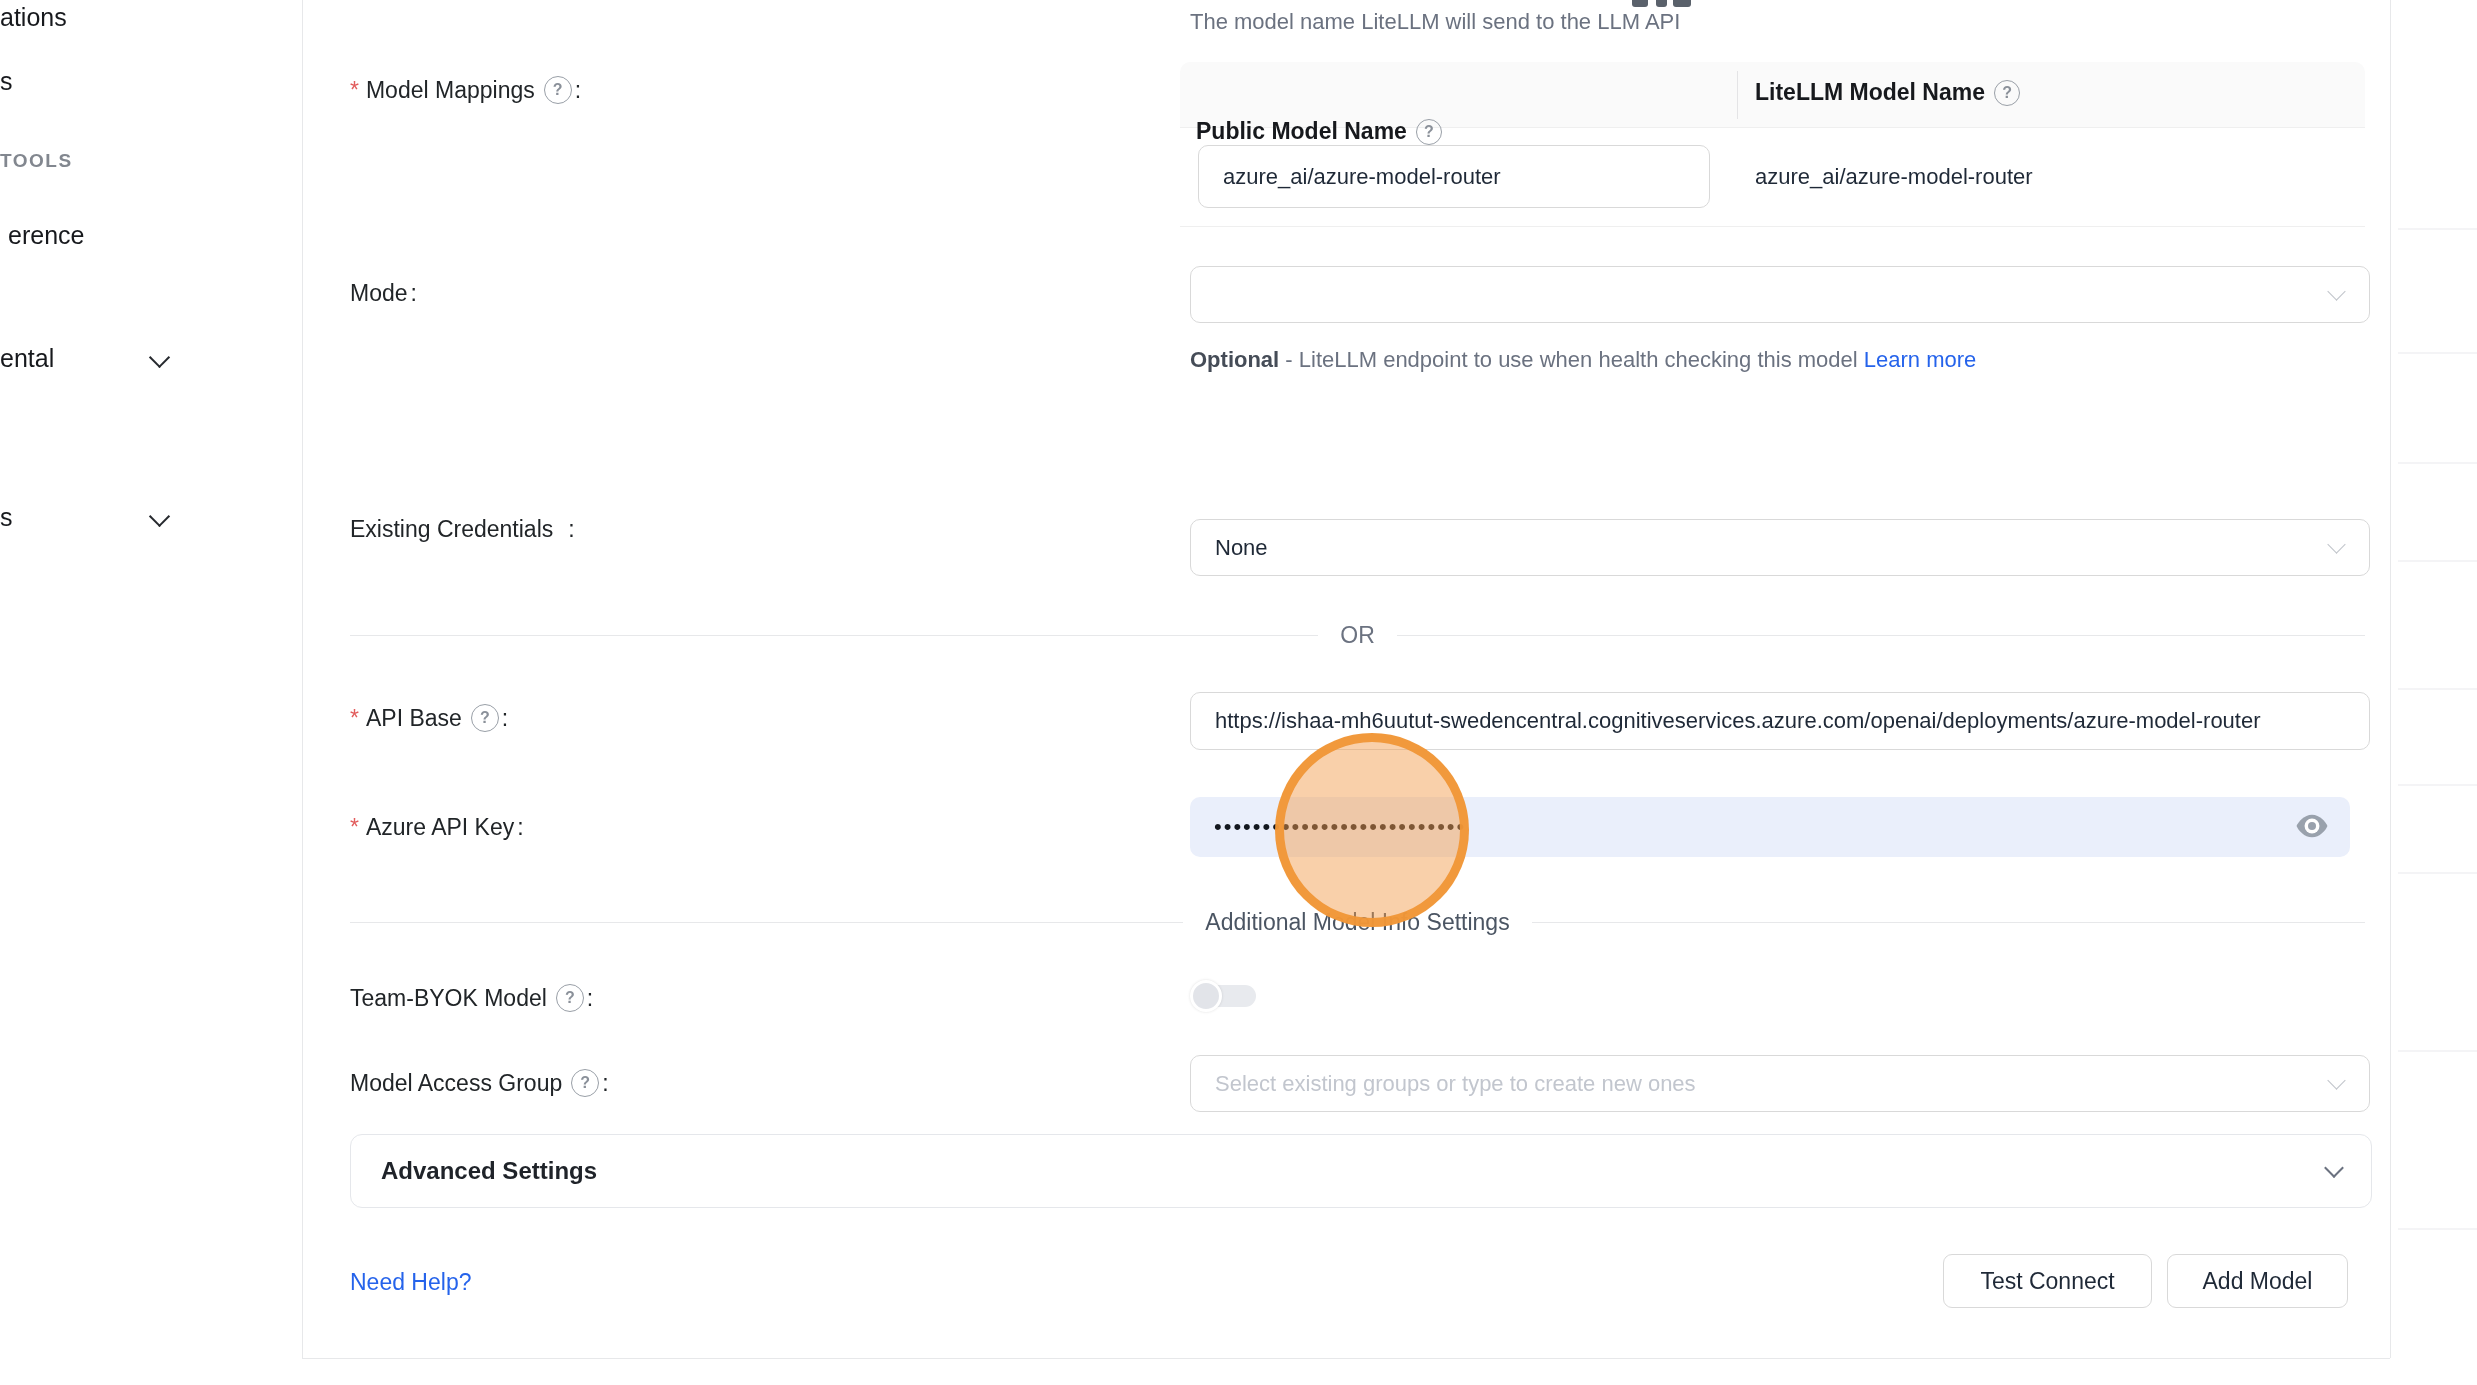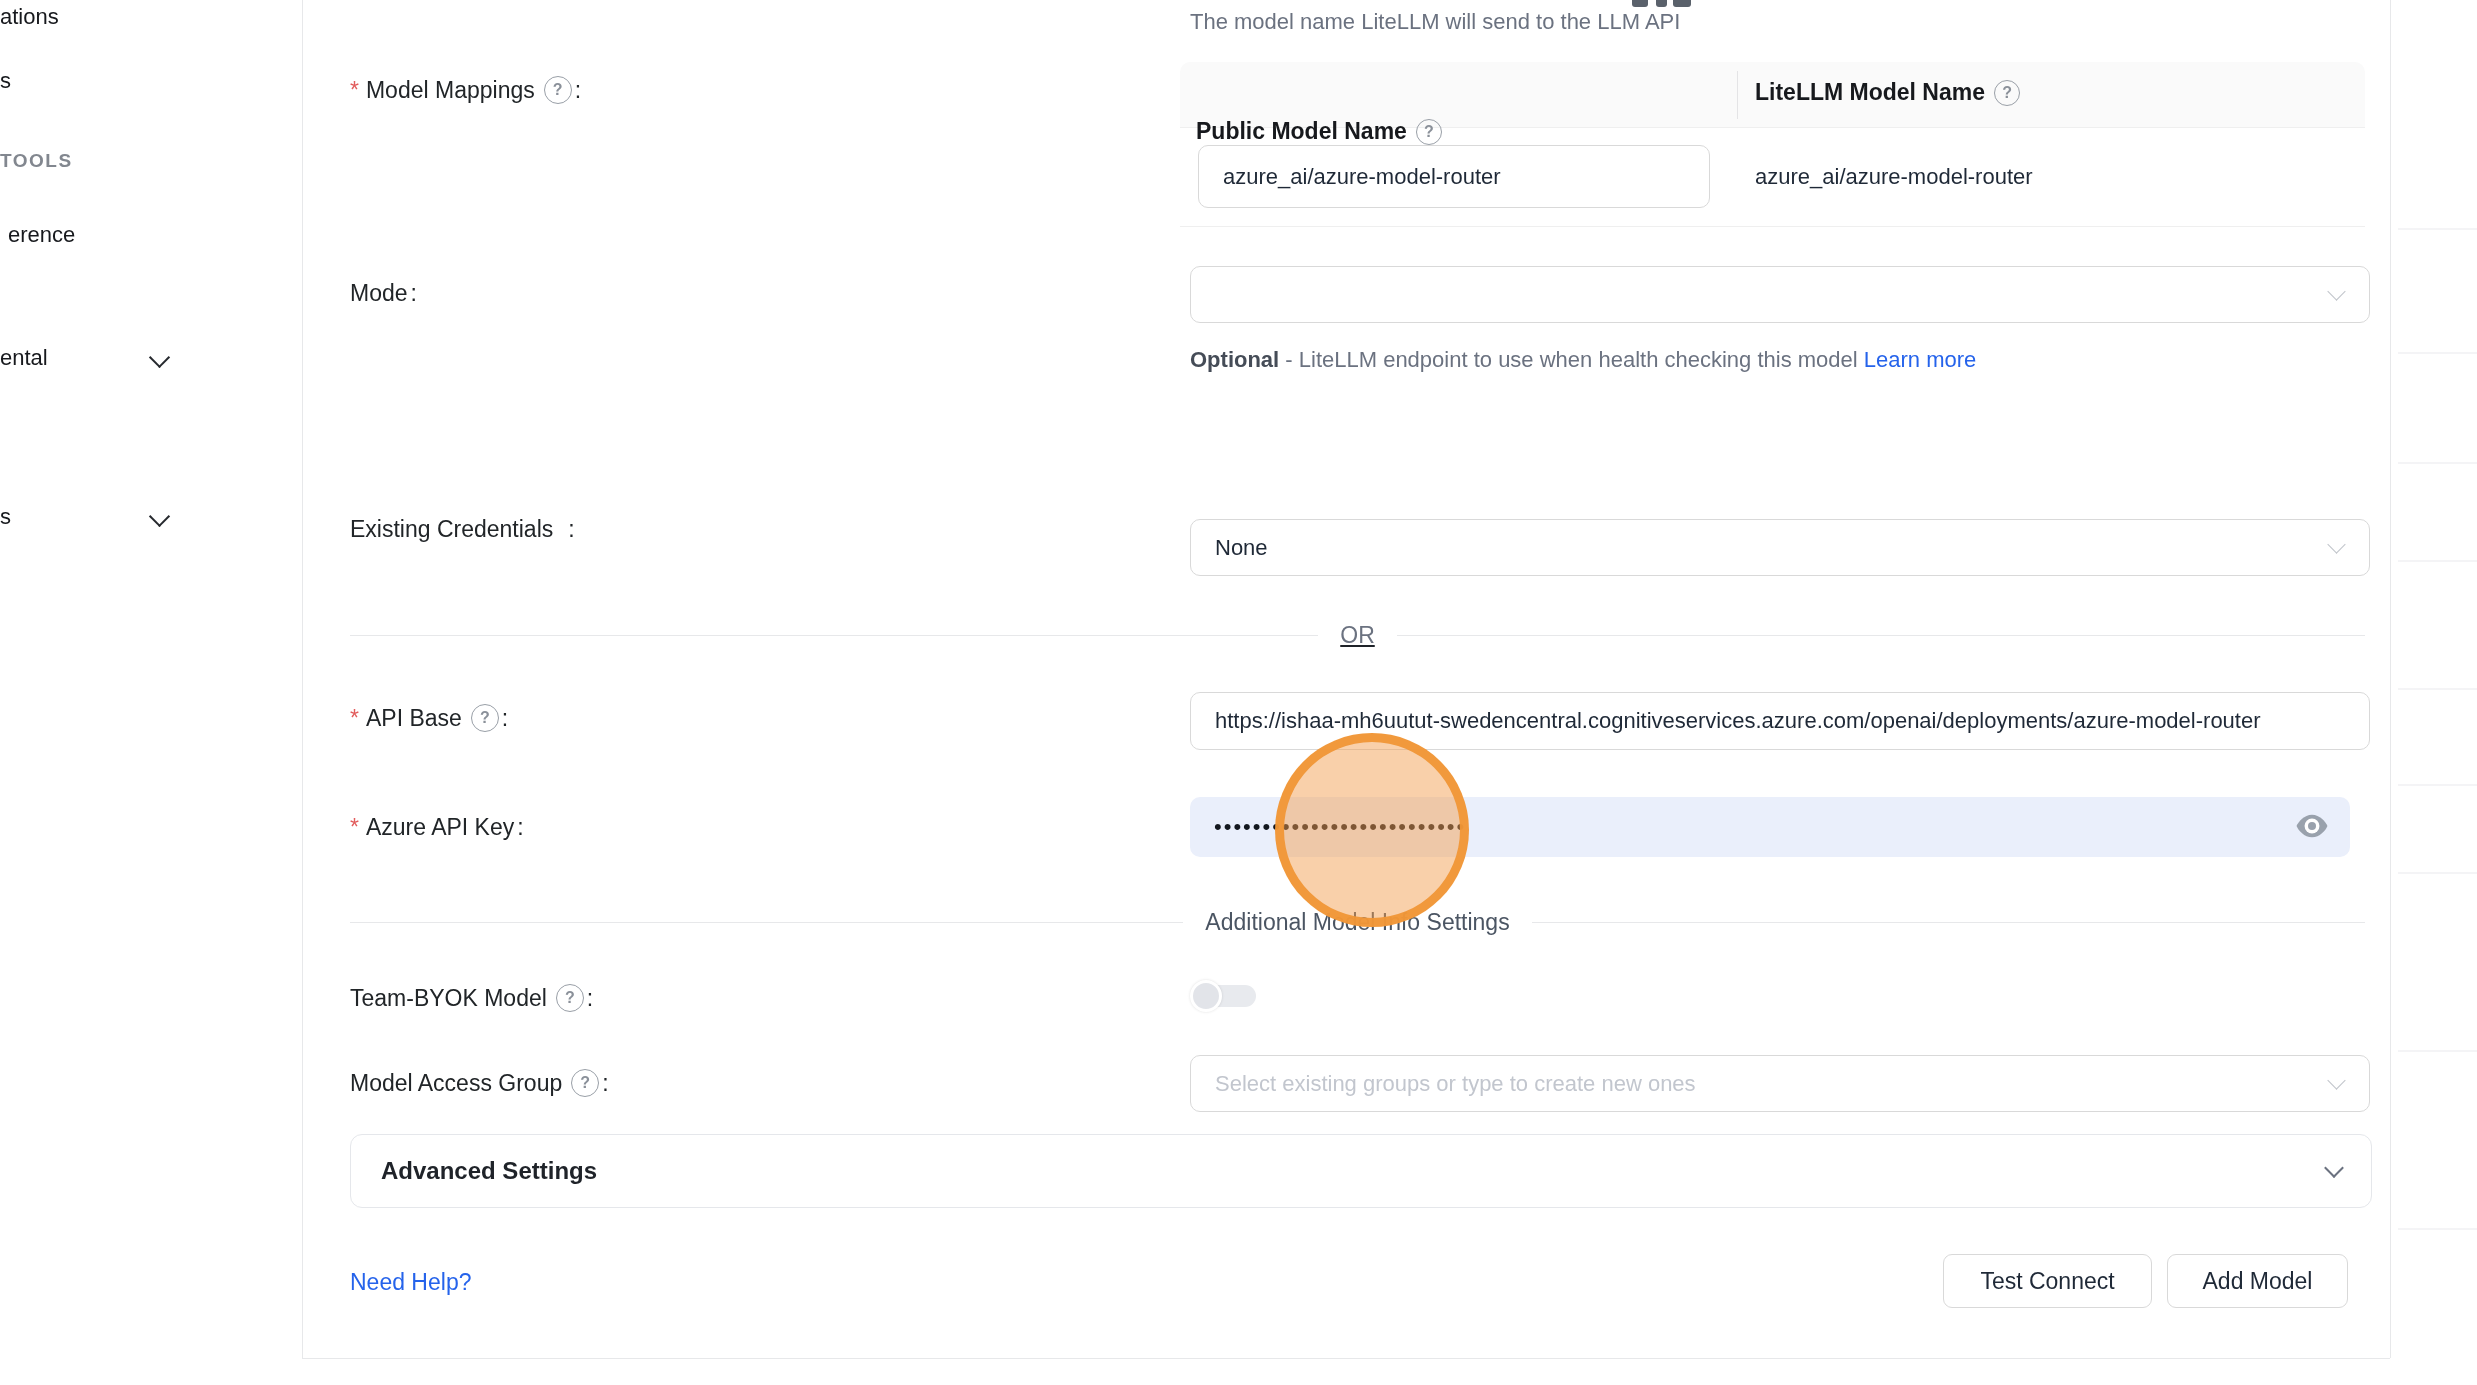--- a/index.html
+++ b/index.html
@@ -5,21 +5,21 @@
   * { margin:0; padding:0; box-sizing:border-box; }
   body { background:#fff; }
   .page {
     position:relative; width:2477px; height:1385px; overflow:hidden;
     background:#fff; font-family:"Liberation Sans", sans-serif; color:#1f2329;
   }
   .abs { position:absolute; }
 
   
   .side-item { position:absolute; left:0; display:flex; align-items:center;
-    font-size:22px; font-weight:500; color:#17191d; line-height:32px; cursor:pointer; }
+    font-size:25px; font-weight:500; color:#17191d; line-height:32px; cursor:pointer; }
   .side-section { position:absolute; left:0; font-size:19px; font-weight:600;
     color:#82878f; letter-spacing:1.5px; line-height:24px; }
   .chev-dn { width:15px; height:15px; border-right:2.6px solid #26292e;
     border-bottom:2.6px solid #26292e; transform:rotate(45deg); display:inline-block; }
   .side-chev { position:absolute; left:152px; }
 
   
   .vline { position:absolute; width:1px; background:#e7e8ea; }
   .hline { position:absolute; height:1px; background:#e7e8ea; }
   .stripe { position:absolute; left:2398px; width:79px; height:2px; background:#f4f4f6; }
@@ -187,21 +187,21 @@
 
   <div class="lbl" style="top:513px;gap:12px;">
     <span>Existing Credentials</span>
     <span class="colon">:</span>
   </div>
   <div class="select" style="left:1190px;top:519px;width:1180px;height:57px;">
     <span>None</span>
     <span class="sel-caret"></span>
   </div>
 
-  <div class="tdivider" style="top:620px;text-decoration:underline;">
+  <div class="tdivider" style="top:620px;">
     <div class="line"></div>
     <span class="txt">OR</span>
     <div class="line"></div>
   </div>
 
   <div class="lbl" style="top:702px;">
     <span class="req">*</span>
     <span>API Base</span>
     <span class="help">
         <span>?</span>

